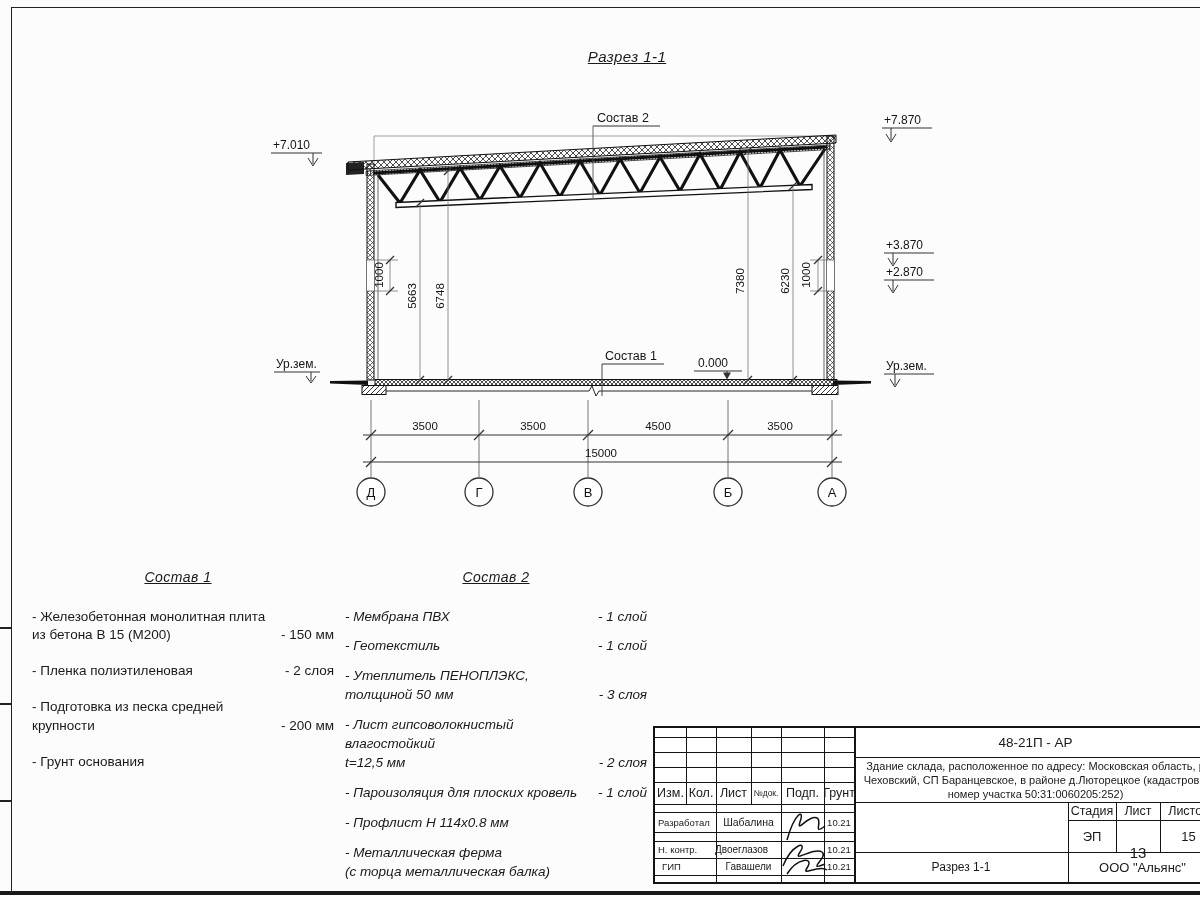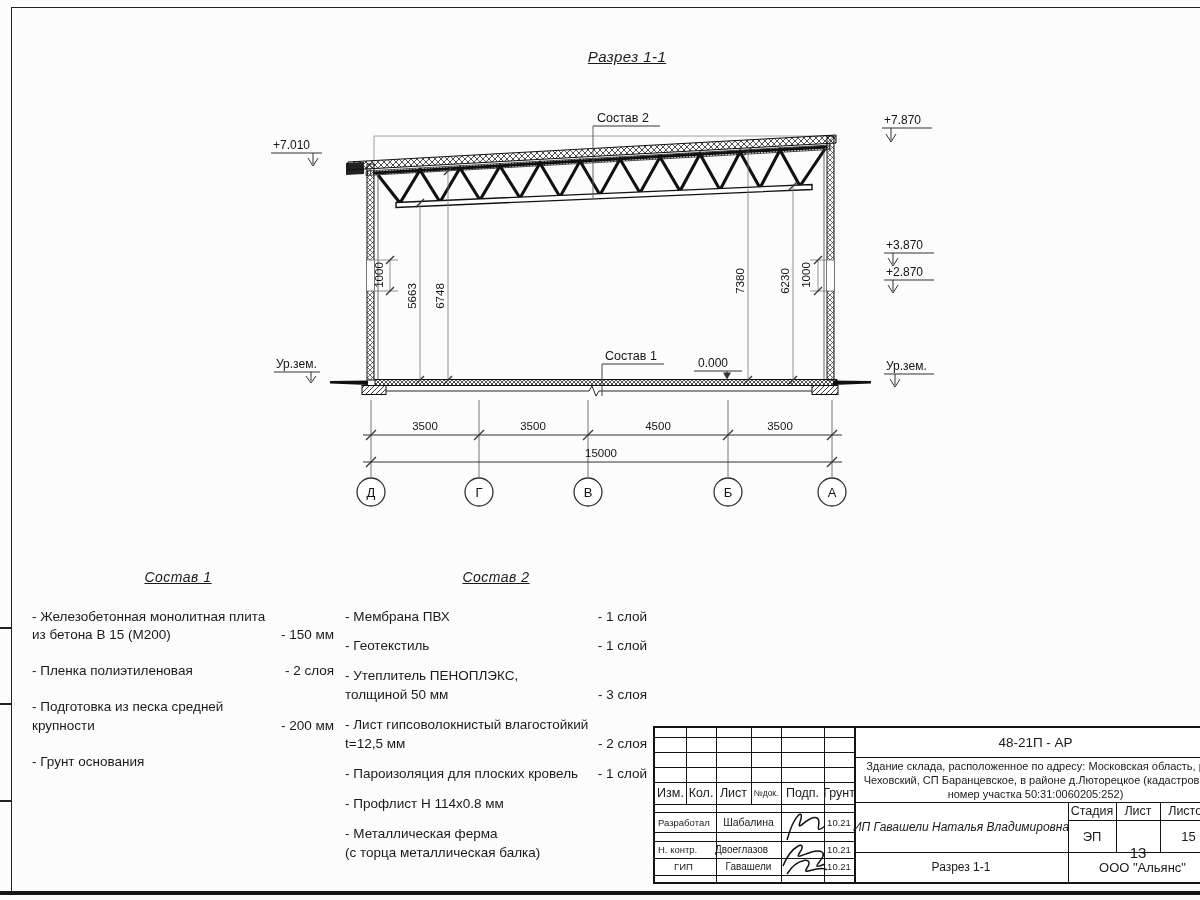--- a/index.html
+++ b/index.html
@@ -15,21 +15,21 @@
   .dwg-title{left:552px;top:48px;width:150px;text-align:center;font-size:15px;
     font-style:italic;text-decoration:underline;letter-spacing:.4px;}
   
   .sostav{font-size:13.5px;line-height:1.4;}
   .sostav h3{margin:0 0 20px 0;font-size:14px;font-weight:normal;font-style:italic;
     text-decoration:underline;text-align:center;letter-spacing:.5px;}
   .li{display:flex;justify-content:space-between;align-items:flex-end;}
   .li .nm{white-space:pre-line;}
   .li .vl{white-space:nowrap;padding-left:8px;}
   #sostav1 .li{margin-bottom:17px;margin-left:10px;}
-  #sostav2 .li{margin-bottom:11px;}
+  #sostav2 .li{margin-bottom:11px;font-style:italic;}
   
   .stamp{left:653px;top:726px;width:562px;height:154px;border:2px solid #141414;background:#fff;}
   .stamp .ln{position:absolute;background:#141414;}
   .cell{position:absolute;display:flex;align-items:center;justify-content:center;
     font-size:11px;white-space:nowrap;overflow:visible;}
   .cell.left{justify-content:flex-start;padding-left:3px;}
   .hdr{font-size:12.5px;}
   .small{font-size:9.5px;}
   .ital{font-style:italic;}
   svg text{fill:#141414;font-family:"Liberation Sans",sans-serif;}
@@ -335,39 +335,38 @@
     <div class="cell hdr" style="left:169px;top:54px;width:30px;height:22px">Грунт</div>
 
     <div class="cell left small" style="left:0;top:84px;width:61px;height:20px">Разработал</div>
     <div class="cell" style="left:61px;top:84px;width:65px;height:20px;font-size:10.5px">Шабалина</div>
     <div class="cell small" style="left:169px;top:84px;width:30px;height:20px">10.21</div>
 
     <div class="cell left small" style="left:0;top:113px;width:61px;height:17px">Н. контр.</div>
     <div class="cell" style="left:54px;top:113px;width:65px;height:17px;font-size:10px">Двоеглазов</div>
     <div class="cell small" style="left:169px;top:113px;width:30px;height:17px">10.21</div>
 
-    <div class="cell left small" style="left:16px;top:130px;width:61px;height:17px">ГИП</div>
+    <div class="cell left small" style="left:4px;top:130px;width:61px;height:17px">ГИП</div>
     <div class="cell" style="left:61px;top:130px;width:65px;height:17px;font-size:10px">Гавашели</div>
     <div class="cell small" style="left:169px;top:130px;width:30px;height:17px">10.21</div>
 
     <svg class="abs" style="left:126px;top:78px;z-index:3" width="46" height="42">
       <path d="M6,34 C14,6 24,2 19,16 C15,28 28,8 36,12 C42,15 31,30 44,20" fill="none" stroke="#111" stroke-width="1.5"></path>
     </svg>
     <svg class="abs" style="left:122px;top:108px;z-index:3" width="54" height="44">
       <path d="M6,30 C15,8 31,4 23,16 C15,28 37,10 45,16 C52,21 28,36 48,28 M10,38 C20,22 38,20 30,32 C24,41 42,28 50,34" fill="none" stroke="#111" stroke-width="1.5"></path>
     </svg>
 
     <div class="cell" style="left:199px;top:0;width:363px;height:29px;font-size:13.5px">48-21П - АР</div>
     <div class="abs" style="left:199px;top:29px;width:363px;height:45px;display:flex;flex-direction:column;
          align-items:center;justify-content:center;font-size:11px;line-height:14px;text-align:center">
       <div>Здание склада, расположенное по адресу: Московская область, р</div>
       <div>Чеховский, СП Баранцевское, в районе д.Люторецкое  (кадастровы</div>
       <div>номер участка 50:31:0060205:252)</div>
     </div>
-    <div class="cell ital" style="left:199px;top:74px;width:214px;height:50px;font-size:12px">ИП Гавашели Наталья Владимировна</div>
     <div class="cell hdr" style="left:413px;top:74px;width:48px;height:18px">Стадия</div>
     <div class="cell hdr" style="left:461px;top:74px;width:44px;height:18px">Лист</div>
     <div class="cell hdr" style="left:505px;top:74px;width:57px;height:18px">Листов</div>
     <div class="cell" style="left:413px;top:92px;width:48px;height:32px;font-size:13px">ЭП</div>
     <div class="cell" style="left:461px;top:108px;width:44px;height:32px;font-size:15px">13</div>
     <div class="cell" style="left:505px;top:92px;width:57px;height:32px;font-size:13px">15</div>
     <div class="cell" style="left:199px;top:124px;width:214px;height:30px;font-size:12px">Разрез 1-1</div>
     <div class="cell" style="left:413px;top:124px;width:149px;height:30px;font-size:13px">ООО "Альянс"</div>
   </div>
 

